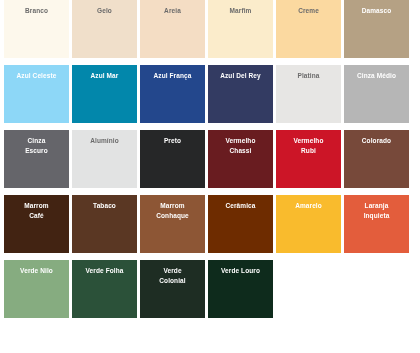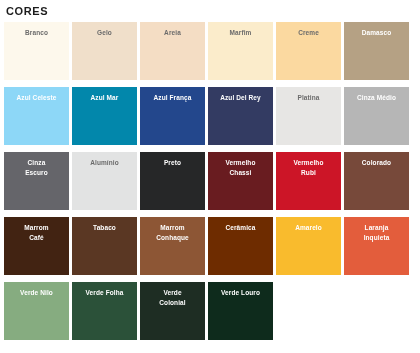--- a/index.html
+++ b/index.html
@@ -83,23 +83,20 @@
   }
 
   .swatch.light-text .swatch-label { color: #ffffff; }
   .swatch.dark-text  .swatch-label { color: #6b6b6b; }
 </style>
 </head>
 <body>
 
 <div id="app">
 
-  <div class="header">
-    <span class="header-title">CORES</span>
-  </div>
 
   <div class="palette">
 
   <div class="swatch-row">
         <div class="swatch dark-text" style="background: rgb(253, 248, 236);">
           <span class="swatch-label">Branco</span>
         </div>
         <div class="swatch dark-text" style="background: rgb(240, 223, 202);">
           <span class="swatch-label">Gelo</span>
         </div>

